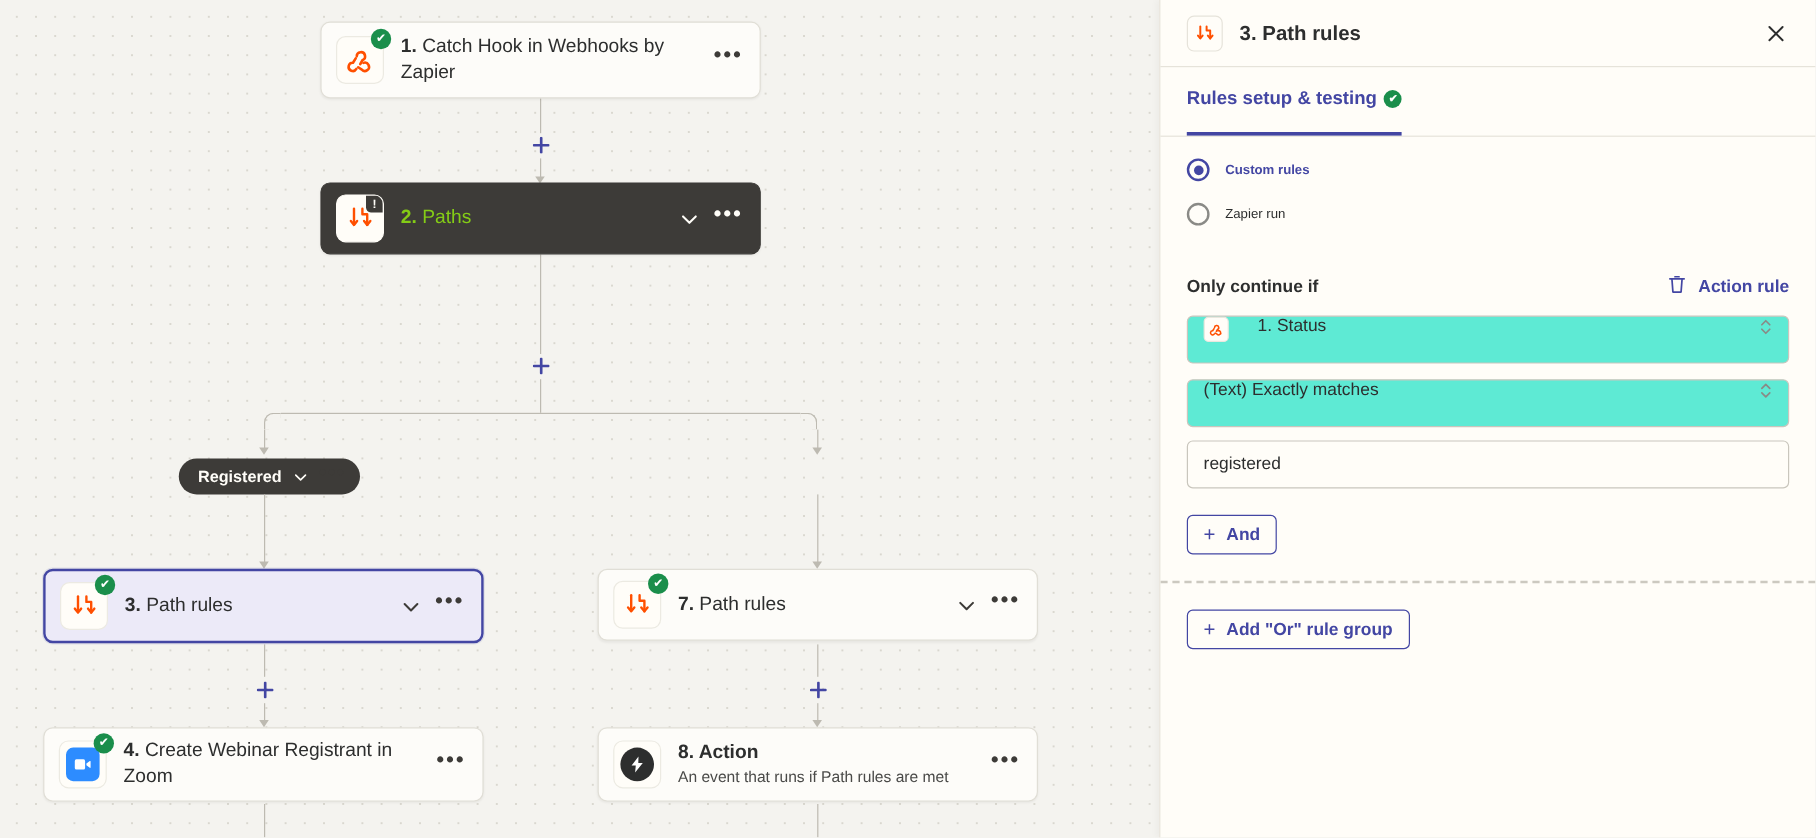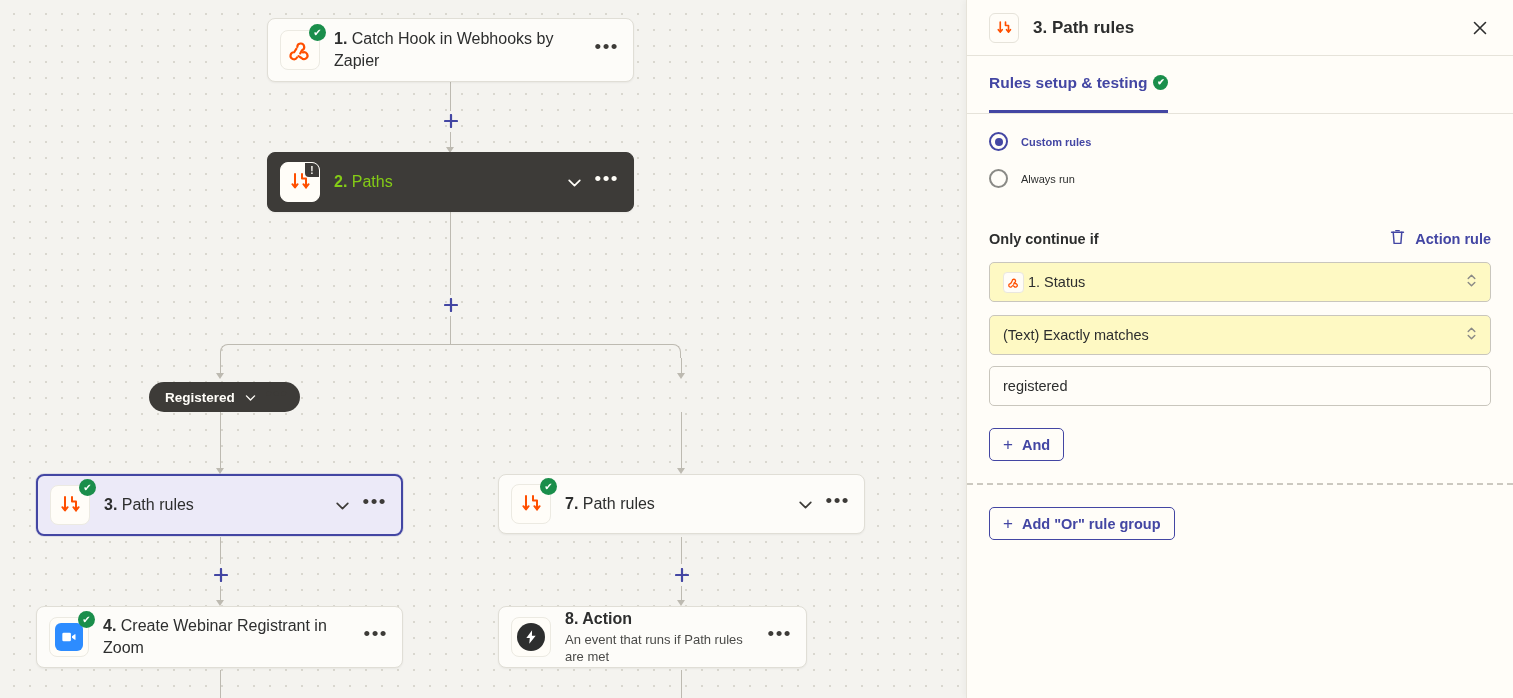--- a/index.html
+++ b/index.html
@@ -186,23 +186,23 @@
   .section-title { font-size: 14.5px; font-weight: bold; color: #2d2e2e; }
   .remove-rule {
     display: flex; align-items: center; gap: 9px;
     color: #4346a3; font-size: 14.5px; font-weight: bold; cursor: pointer;
     background: none; border: none;
   }
 
   .select-field {
     height: 40px; margin-top: 13px;
     border: 1px solid #c9c6bd; border-radius: 5px;
-    background: #fef9c3;
-    display: flex; align-items: center;
-    padding: 0 12px 0 13px; gap: 4px;
+    background: #5eead4;
+    display: flex; align-items: flex-start;
+    padding: 0 12px 0 13px; gap: 24px;
     cursor: pointer;
   }
   .select-field .f-icon {
     width: 21px; height: 21px; border-radius: 4px;
     border: 1px solid #eae7de; background: #fffdf8;
     display: flex; align-items: center; justify-content: center; flex: 0 0 auto;
   }
   .select-value { font-size: 14.5px; color: #2d2e2e; flex: 1 1 auto; }
   .stepper-ico { color: #8a8a86; flex: 0 0 auto; }
 
@@ -414,21 +414,21 @@
       <div class="node-actions">
         <span class="ico-btn">
           <svg width="17" height="17" viewBox="0 0 16 16">
               <path d="M3 6l5 5 5-5" fill="none" stroke="#3d3b38" stroke-width="1.6" stroke-linecap="round" stroke-linejoin="round"></path>
             </svg>
         </span>
         <span class="ico-btn dots">•••</span>
       </div>
     </div>
 
-    <div class="node" style="left:498px; top:606px; width:309px; height:62px;">
+    <div class="node" style="left:498px; top:606px; width:367px; height:62px;">
       <div class="node-icon-wrap">
         <div class="node-icon">
           <span style="width:28px;height:28px;border-radius:50%;background:#2d2e2e;display:flex;align-items:center;justify-content:center;">
             <svg width="16" height="16" viewBox="0 0 24 24" fill="#ffffff">
                 <path d="M13.6 2L5 13.4h5.2L9.4 22 19 10.2h-5.6z"></path>
               </svg>
           </span>
         </div>
       </div>
       <div class="node-title">
@@ -472,21 +472,21 @@
 
     <div class="panel-body">
 
 
       <div class="radio-row checked">
         <span class="radio checked"></span>
         <span class="radio-label">Custom rules</span>
       </div>
       <div class="radio-row">
         <span class="radio"></span>
-        <span class="radio-label">Always run</span>
+        <span class="radio-label">Zapier run</span>
       </div>
 
       <div class="section-head">
         <span class="section-title">Only continue if</span>
         <button class="remove-rule">
           <span>
             <svg width="17" height="18" viewBox="0 0 20 21" fill="none" stroke="#4346a3" stroke-width="1.7" stroke-linecap="round" stroke-linejoin="round">
               <path d="M3 5h14"></path>
                 <path d="M8 3h4"></path>
                 <path d="M5 5l1 13h8l1-13"></path>

